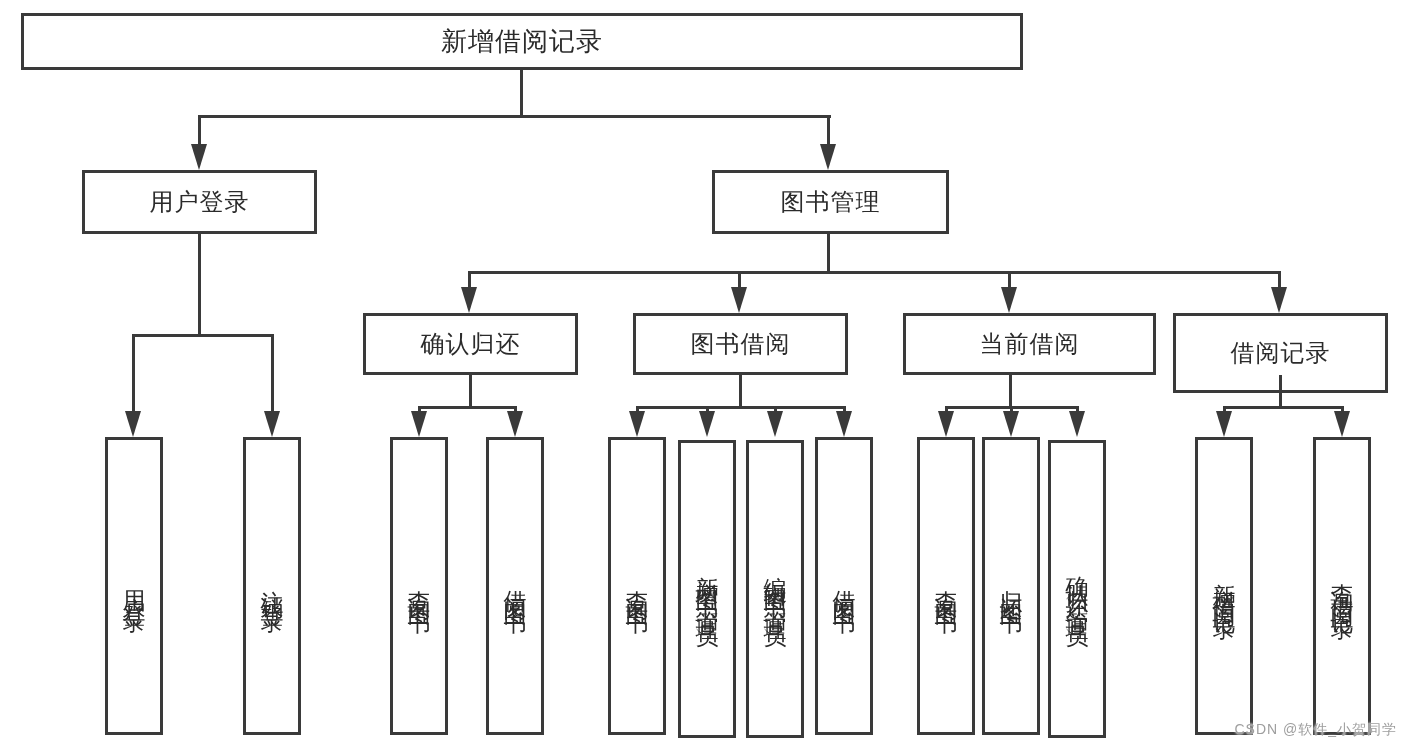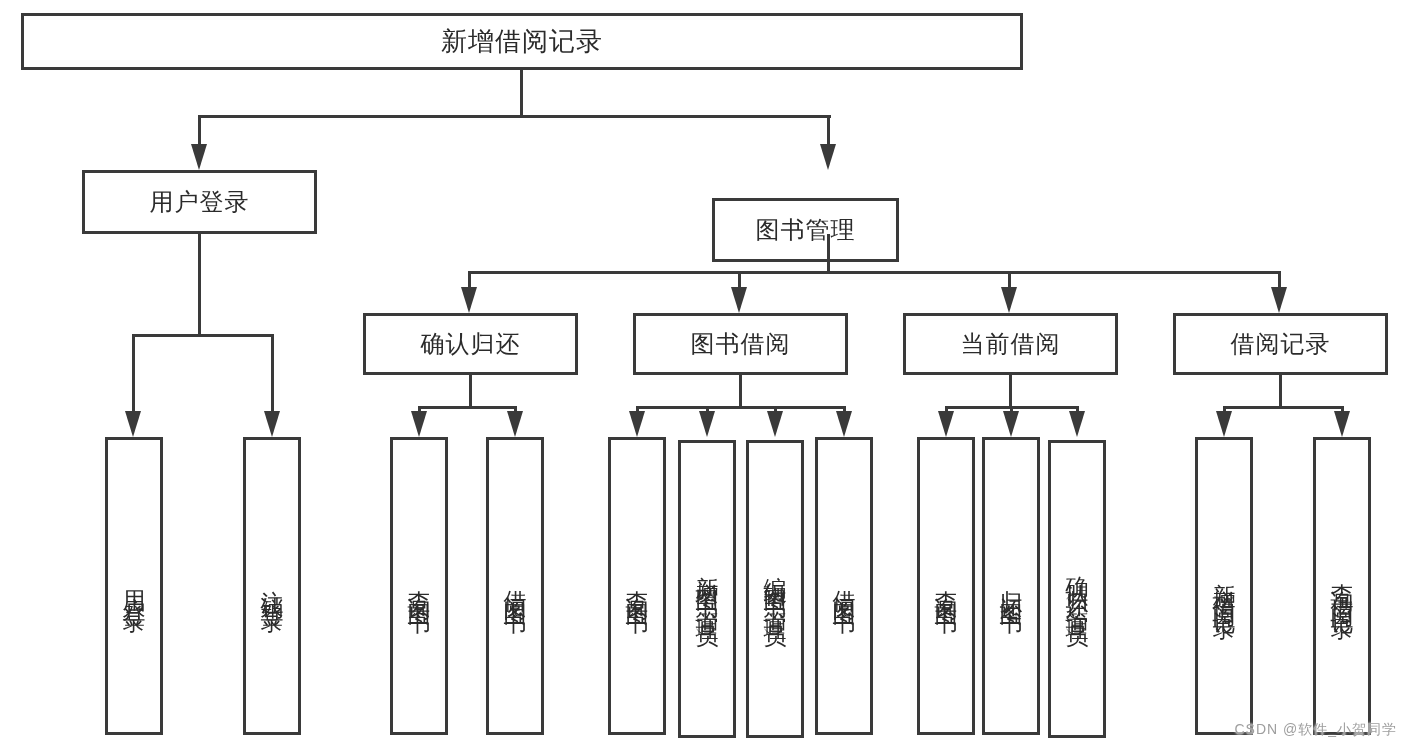--- a/index.html
+++ b/index.html
@@ -68,21 +68,21 @@
   <div class="vline" style="left:520px;top:70px;height:48px;"></div>
   <div class="hline" style="left:198px;top:115px;width:633px;"></div>
   <div class="vline" style="left:198px;top:115px;height:32px;"></div>
   <div class="arrow" style="left:191px;top:144px;"></div>
   <div class="vline" style="left:827px;top:115px;height:32px;"></div>
   <div class="arrow" style="left:820px;top:144px;"></div>
 
   <div class="box h-box" style="left:82px;top:170px;width:235px;height:64px;">
     <span>用户登录</span>
   </div>
-  <div class="box h-box" style="left:712px;top:170px;width:187px;height:64px;margin-top:28px;">
+  <div class="box h-box" style="left:712px;top:170px;width:237px;height:64px;">
     <span>图书管理</span>
   </div>
 
   <div class="vline" style="left:198px;top:234px;height:103px;"></div>
   <div class="hline" style="left:132px;top:334px;width:141px;"></div>
   <div class="vline" style="left:132px;top:334px;height:80px;"></div>
   <div class="arrow" style="left:125px;top:411px;"></div>
   <div class="vline" style="left:271px;top:334px;height:80px;"></div>
   <div class="arrow" style="left:264px;top:411px;"></div>
 
@@ -96,24 +96,24 @@
   <div class="arrow" style="left:1001px;top:287px;"></div>
   <div class="vline" style="left:1278px;top:271px;height:20px;"></div>
   <div class="arrow" style="left:1271px;top:287px;"></div>
 
   <div class="box h-box" style="left:363px;top:313px;width:215px;height:62px;">
     <span>确认归还</span>
   </div>
   <div class="box h-box" style="left:633px;top:313px;width:215px;height:62px;">
     <span>图书借阅</span>
   </div>
-  <div class="box h-box" style="left:903px;top:313px;width:215px;height:62px;">
+  <div class="box h-box" style="left:903px;top:313px;width:253px;height:62px;">
     <span>当前借阅</span>
   </div>
-  <div class="box h-box" style="left:1173px;top:313px;width:215px;height:62px;">
+  <div class="box h-box" style="left:1173px;top:313px;width:215px;height:80px;">
     <span>借阅记录</span>
   </div>
 
   <div class="vline" style="left:469px;top:375px;height:34px;"></div>
   <div class="hline" style="left:418px;top:406px;width:99px;"></div>
   <div class="vline" style="left:418px;top:406px;height:10px;"></div>
   <div class="arrow" style="left:411px;top:411px;"></div>
   <div class="vline" style="left:514px;top:406px;height:10px;"></div>
   <div class="arrow" style="left:507px;top:411px;"></div>
 

